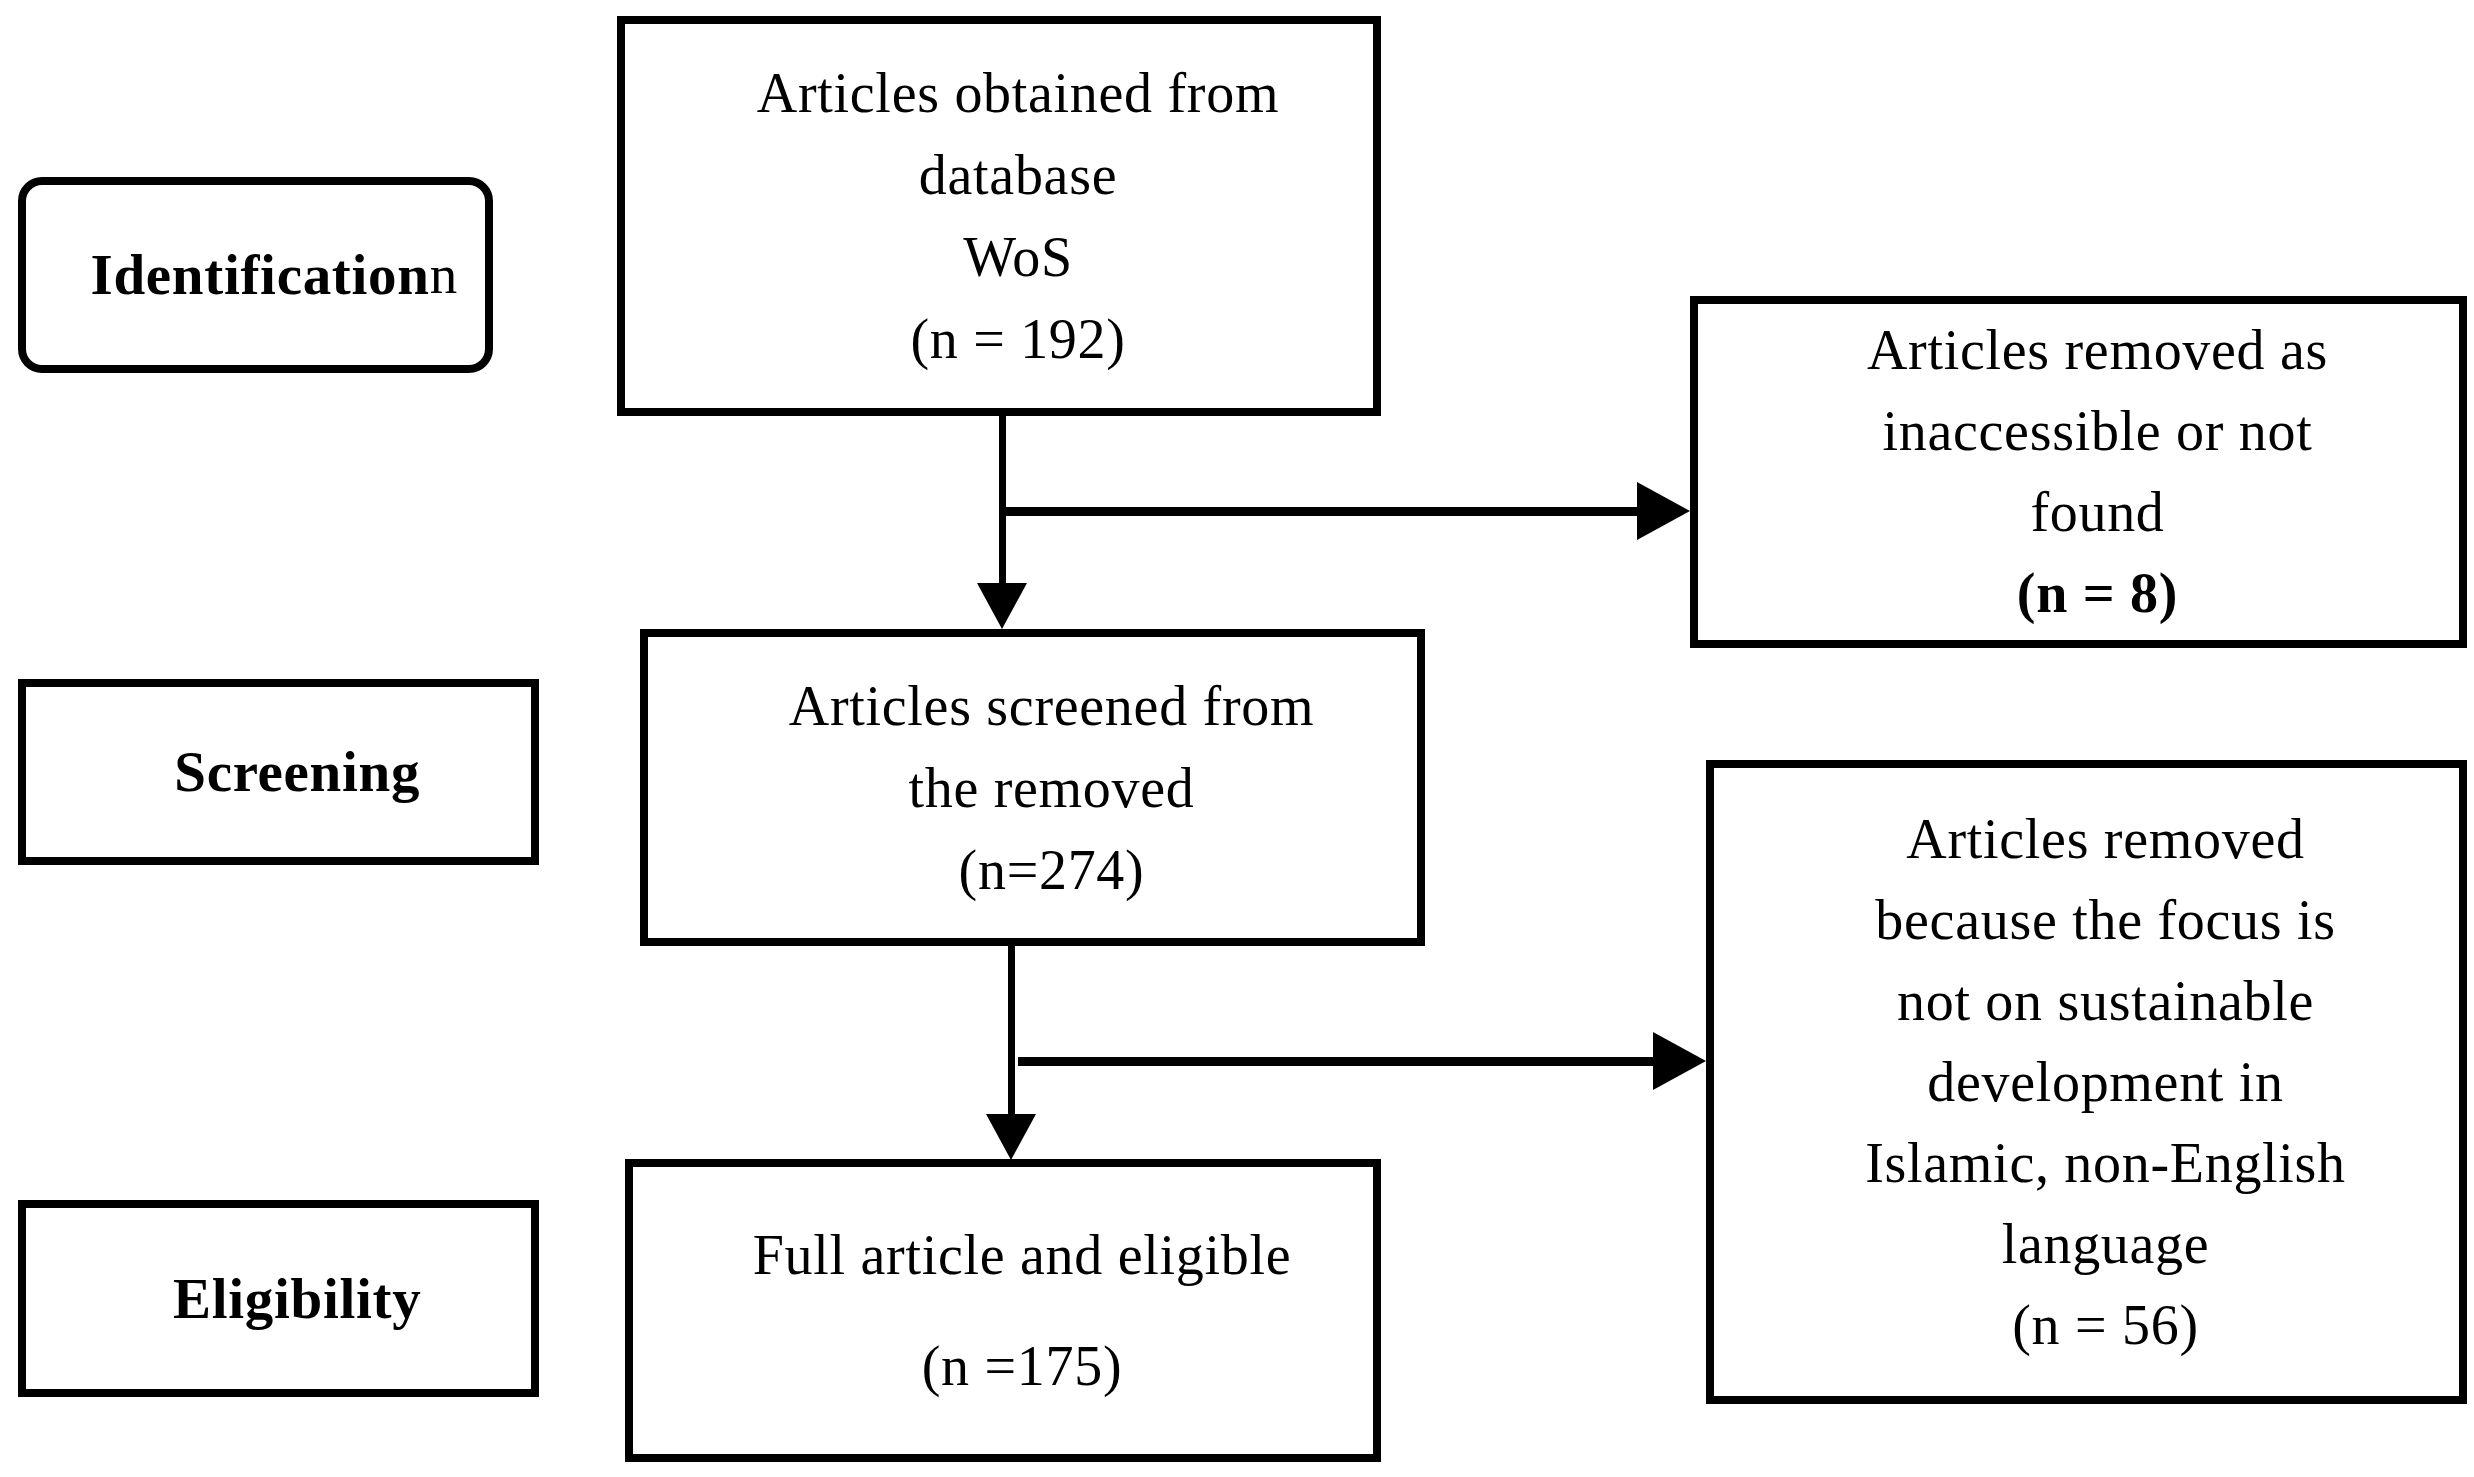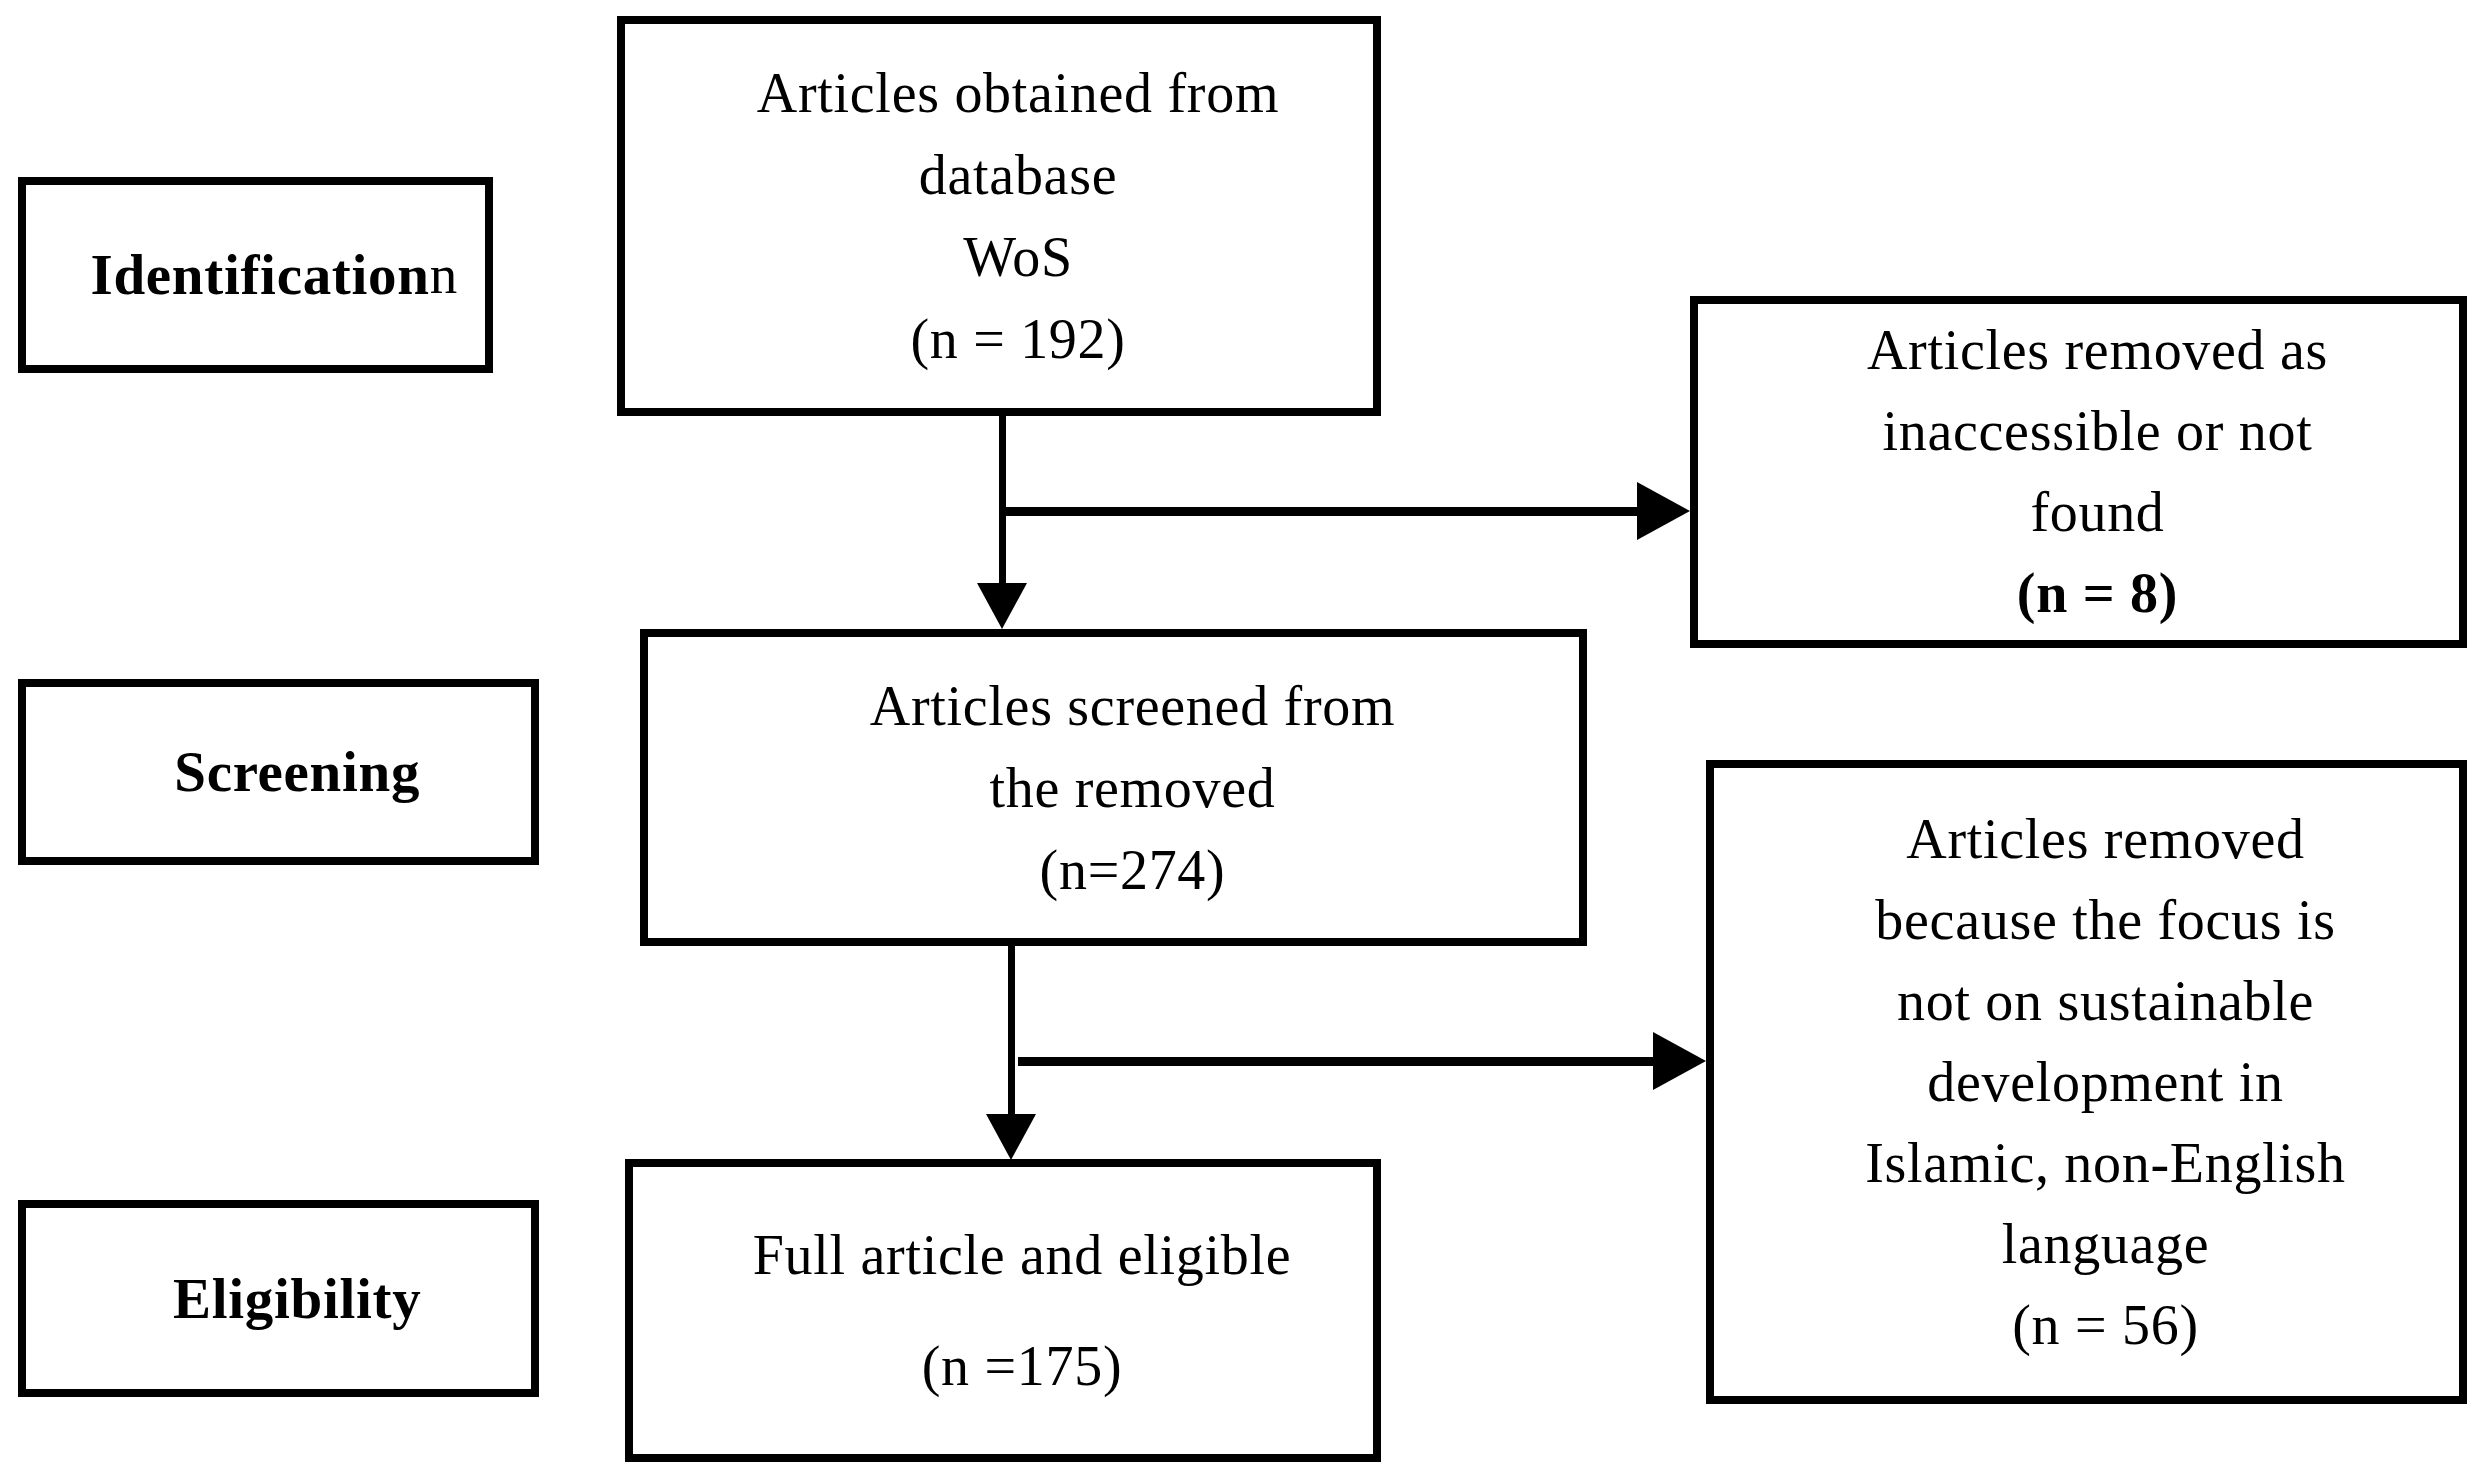--- a/index.html
+++ b/index.html
@@ -43,25 +43,25 @@
   .side-box {
     line-height: 81px;
   }
   .bold-line {
     font-weight: bold;
   }
   .count-gap {
     margin-top: 29.5px;
   }
   
-  .id-box        { left: 17.7px;   top: 177px;  width: 475px;  height: 196px; }
+  .id-box        { left: 17.7px;   top: 177px;  width: 475px;  height: 196px; border-radius: 24px; }
   .screen-box    { left: 17.7px;   top: 679px;  width: 521px;  height: 186px; }
   .elig-box      { left: 17.7px;   top: 1200px; width: 521px;  height: 197px; }
   .top-box       { left: 617px;  top: 16px;   width: 764px; height: 400px; }
-  .middle-box    { left: 640px;  top: 629px;  width: 947px; height: 317px; }
+  .middle-box    { left: 640px;  top: 629px;  width: 785px; height: 317px; }
   .bottom-box    { left: 625px;  top: 1159px; width: 756px; height: 303px; }
   .rt-box        { left: 1690px; top: 296px;  width: 777px; height: 352px; }
   .rb-box        { left: 1706px; top: 760px; width: 761px; height: 644px; }
   
   .line {
     position: absolute;
     background: #000000;
   }
   .vline-1 { left: 999px; top: 412px;  width: 6.6px;   height: 180px; }
   .hline-1 { left: 999px; top: 507px;  width: 638px; height: 8.8px; }

